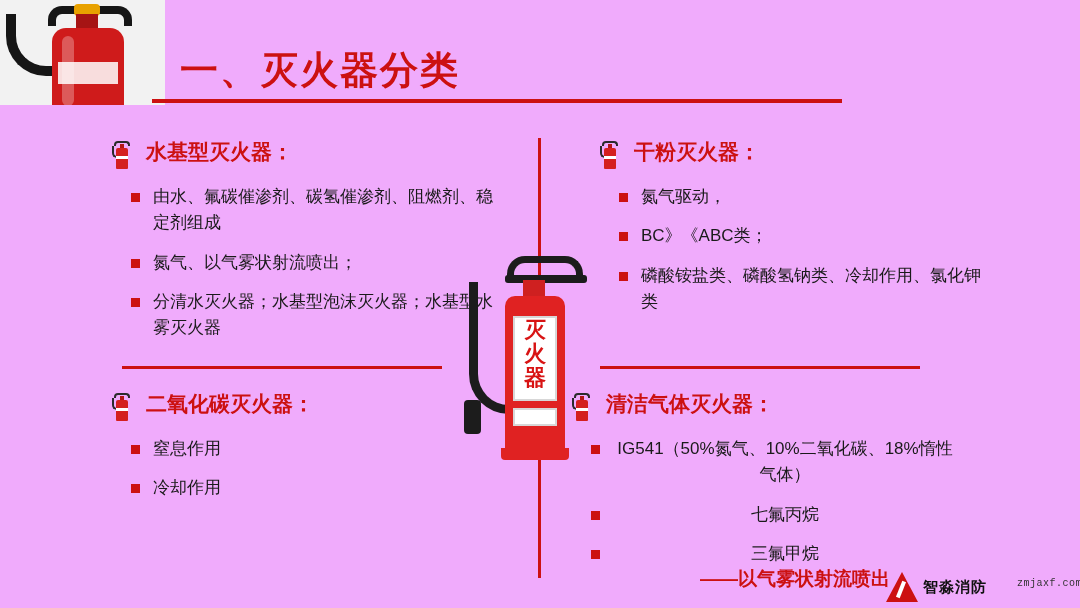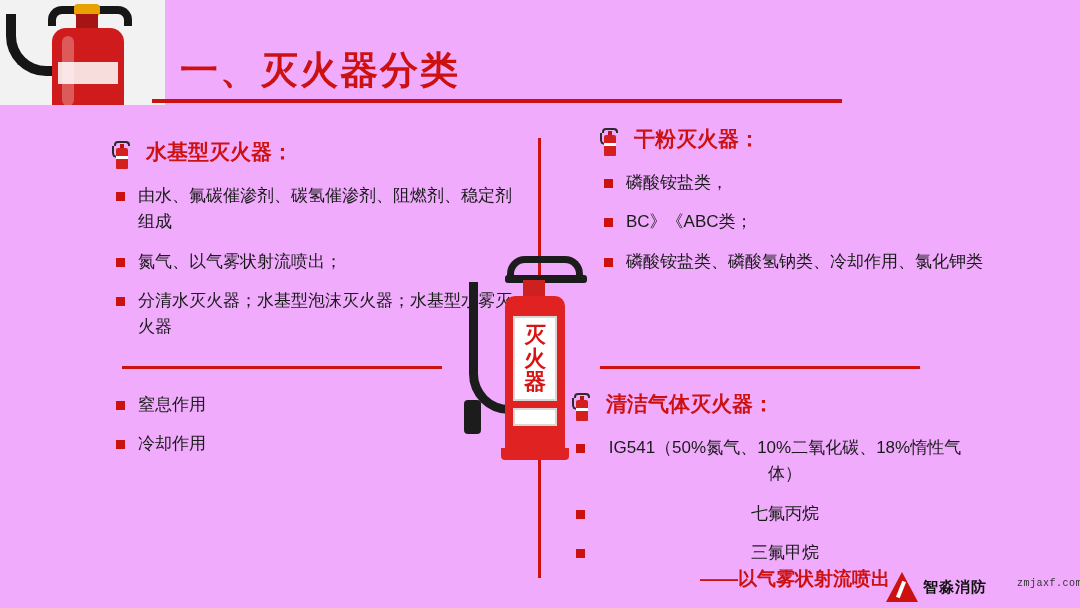--- a/index.html
+++ b/index.html
@@ -84,21 +84,21 @@
   }
   .sec-title-text {
     font-size: 21px;
     font-weight: bold;
     color: #cc1111;
     line-height: 1.1;
     margin-left: 14px;
     white-space: nowrap;
   }
   .bullets {
-    margin: 0;
+    margin: 15px;
     padding: 0;
     list-style: none;
   }
   .bullets li {
     position: relative;
     padding-left: 26px;
     margin-bottom: 13px;
     font-size: 17px;
     color: #1a1a1a;
     line-height: 1.55;
@@ -217,21 +217,21 @@
   .ce-label {
     position: absolute;
     left: 58px;
     top: 66px;
     width: 44px;
     height: 85px;
     background: #ffffff;
     border: 2px solid #d7d7d7;
     box-sizing: border-box;
     display: flex;
-    align-items: center;
+    align-items: flex-start;
     justify-content: center;
   }
   .ce-label-text {
     font-size: 22px;
     font-weight: bold;
     color: #d81313;
     line-height: 1.08;
     text-align: center;
     letter-spacing: 0;
   }
@@ -408,39 +408,49 @@
       </span>
       <span class="sec-title-text">水基型灭火器：</span>
     </div>
     <ul class="bullets">
       <li>由水、氟碳催渗剂、碳氢催渗剂、阻燃剂、稳定剂组成</li>
       <li>氮气、以气雾状射流喷出；</li>
       <li>分清水灭火器；水基型泡沫灭火器；水基型水雾灭火器</li>
     </ul>
   </div>
 
-  <div class="section" style="left:600px; top:127px; width:400px;">
+  <div class="section" style="left:600px; top:140px; width:400px;">
     <div class="sec-title">
       <span class="mini-ext">
         <span class="me-hose"></span>
           <span class="me-handle"></span>
           <span class="me-neck"></span>
           <span class="me-body"></span>
           <span class="me-band"></span>
       </span>
       <span class="sec-title-text">干粉灭火器：</span>
     </div>
     <ul class="bullets">
-      <li>磷酸铵盐类，</li>
+      <li>氮气驱动，</li>
       <li>BC》《ABC类；</li>
       <li>磷酸铵盐类、磷酸氢钠类、冷却作用、氯化钾类</li>
     </ul>
   </div>
 
   <div class="section" style="left:112px; top:392px; width:400px;">
+    <div class="sec-title">
+      <span class="mini-ext">
+        <span class="me-hose"></span>
+          <span class="me-handle"></span>
+          <span class="me-neck"></span>
+          <span class="me-body"></span>
+          <span class="me-band"></span>
+      </span>
+      <span class="sec-title-text">二氧化碳灭火器：</span>
+    </div>
     <ul class="bullets">
       <li>窒息作用</li>
       <li>冷却作用</li>
     </ul>
   </div>
 
   <div class="section" style="left:572px; top:392px; width:400px;text-align:center;">
     <div class="sec-title">
       <span class="mini-ext">
         <span class="me-hose"></span>

